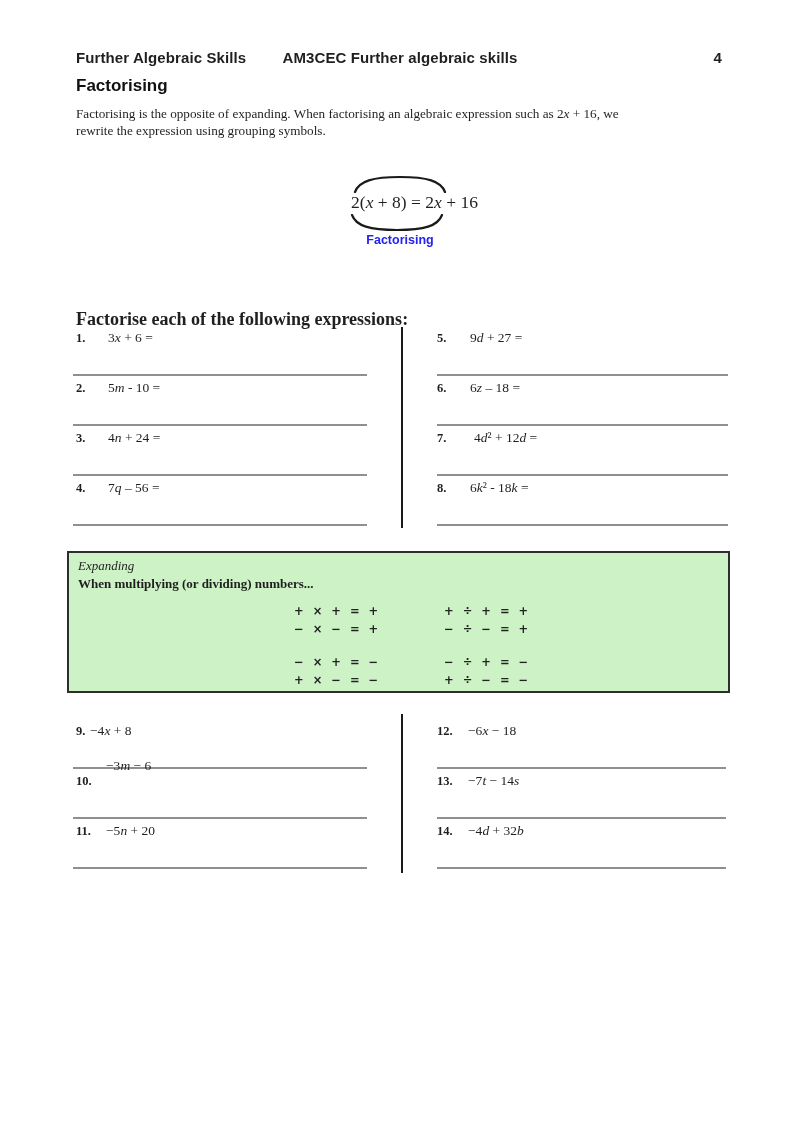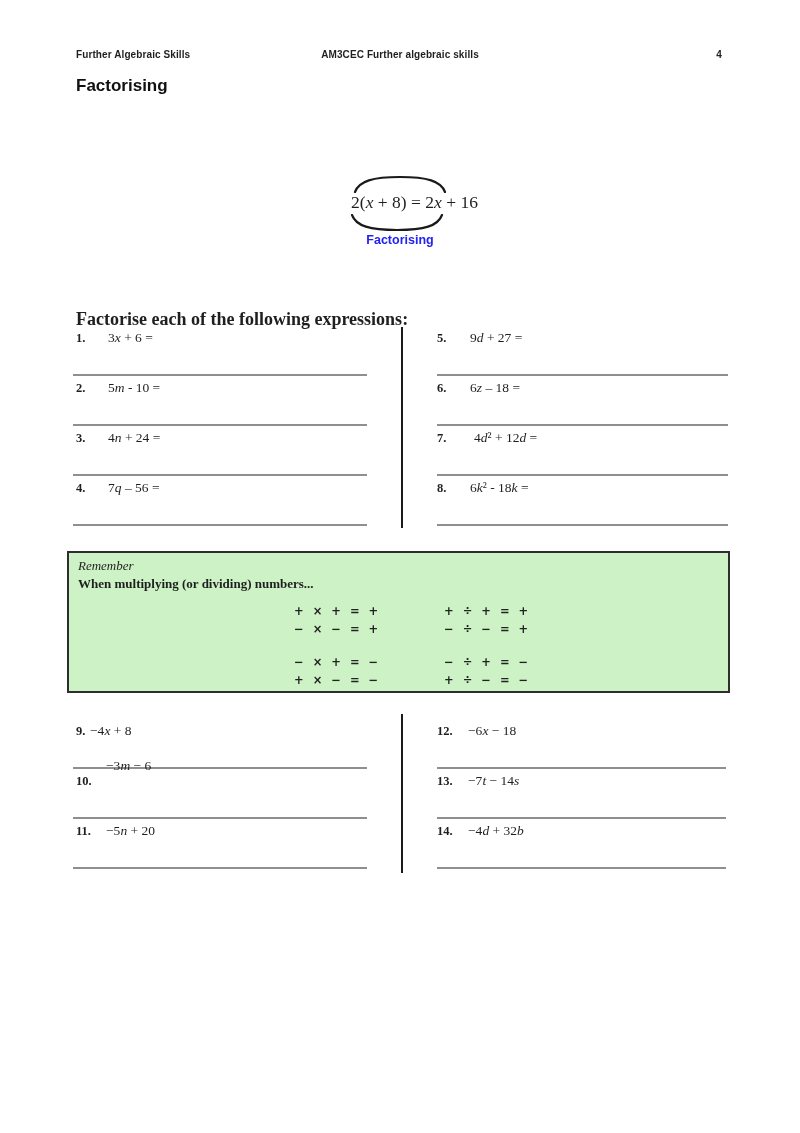--- a/index.html
+++ b/index.html
@@ -3,21 +3,21 @@
 <meta charset="utf-8">
 <style>
   html,body { margin:0; padding:0; background:#fff; }
   .page {
     position:relative; width:800px; height:1133px; margin:0 auto;
     background:#ffffff; overflow:hidden;
     font-family:"Liberation Serif", serif; color:#1f1f1f;
   }
   .abs { position:absolute; }
   .sans { font-family:"Liberation Sans", sans-serif; }
-  .hdr { top:49px; font-weight:bold; font-size:10px; letter-spacing:0.1px; }
+  .hdr { top:49px; font-weight:bold; font-size:15px; letter-spacing:0.1px; }
   .hdr-left { left:76px; }
   .hdr-center { left:0; right:0; text-align:center; }
   .hdr-right { right:78px; }
   .title { left:76px; top:76px; font-weight:bold; font-size:17px; color:#101010; }
   .para { left:76px; font-size:13.2px; line-height:17px; }
   .centerline { left:0; right:0; text-align:center; }
   .bluelbl { font-family:"Liberation Sans", sans-serif; font-weight:600; font-size:12.5px; color:#2222f2; }
   .equation { font-size:17.5px; }
   .arc { display:block; }
   .instruction { left:76px; top:309px; font-weight:bold; font-size:18px; }
@@ -56,20 +56,24 @@
 <body>
 
 <div class="page">
 
   <div class="abs sans hdr hdr-left">Further Algebraic Skills</div>
   <div class="abs sans hdr hdr-center">AM3CEC Further algebraic skills</div>
   <div class="abs sans hdr hdr-right">4</div>
 
   <div class="abs sans title">Factorising</div>
 
+  <div class="abs para" style="top:105px;">
+    <span>Factorising is the opposite of expanding. When factorising an algebraic expression such as </span><span>2<i>x</i> + 16</span><span>, we</span><br>
+    <span>rewrite the expression using grouping symbols.</span>
+  </div>
 
   <svg class="abs arc" style="left:352px; top:175px;" width="96" height="18" viewBox="0 0 96 18">
     <path d="M3,17 C7,6 21,2 48,2 C75,2 89,6 93,17" fill="none" stroke="#1a1a1a" stroke-width="2.2" stroke-linecap="round"></path>
   </svg>
   <div class="abs centerline equation" style="top:192px;margin-left:29px;">2(<i>x</i> + 8) = 2<i>x</i> + 16</div>
   <svg class="abs arc" style="left:349px; top:214px;" width="96" height="18" viewBox="0 0 96 18">
     <path d="M3,1 C7,12 21,16 48,16 C75,16 89,12 93,1" fill="none" stroke="#1a1a1a" stroke-width="2.2" stroke-linecap="round"></path>
   </svg>
   <div class="abs centerline bluelbl" style="top:233px;">Factorising</div>
 
@@ -104,21 +108,21 @@
   <div class="abs item-expr" style="left:474px; top:430px;">4<i>d</i>² + 12<i>d</i> =</div>
   <div class="abs ansline" style="left:437px; top:474px; width:291px;"></div>
 
   <div class="abs item-num" style="left:437px; top:481px;">8.</div>
   <div class="abs item-expr" style="left:470px; top:480px;">6<i>k</i>² - 18<i>k</i> =</div>
   <div class="abs ansline" style="left:437px; top:524px; width:291px;"></div>
 
   <div class="abs vdivider" style="left:401px; top:327px; height:201px;"></div>
 
   <div class="abs remember"></div>
-  <div class="abs rem-title">Remember</div>
+  <div class="abs rem-title">Expanding</div>
   <div class="abs rem-sub">When multiplying (or dividing) numbers...</div>
   <div class="abs rules rules-mult">
     <div>+ × + = +</div>
     <div>− × − = +</div>
     <div class="gap">− × + = −</div>
     <div>+ × − = −</div>
   </div>
   <div class="abs rules rules-div">
     <div>+ ÷ + = +</div>
     <div>− ÷ − = +</div>

